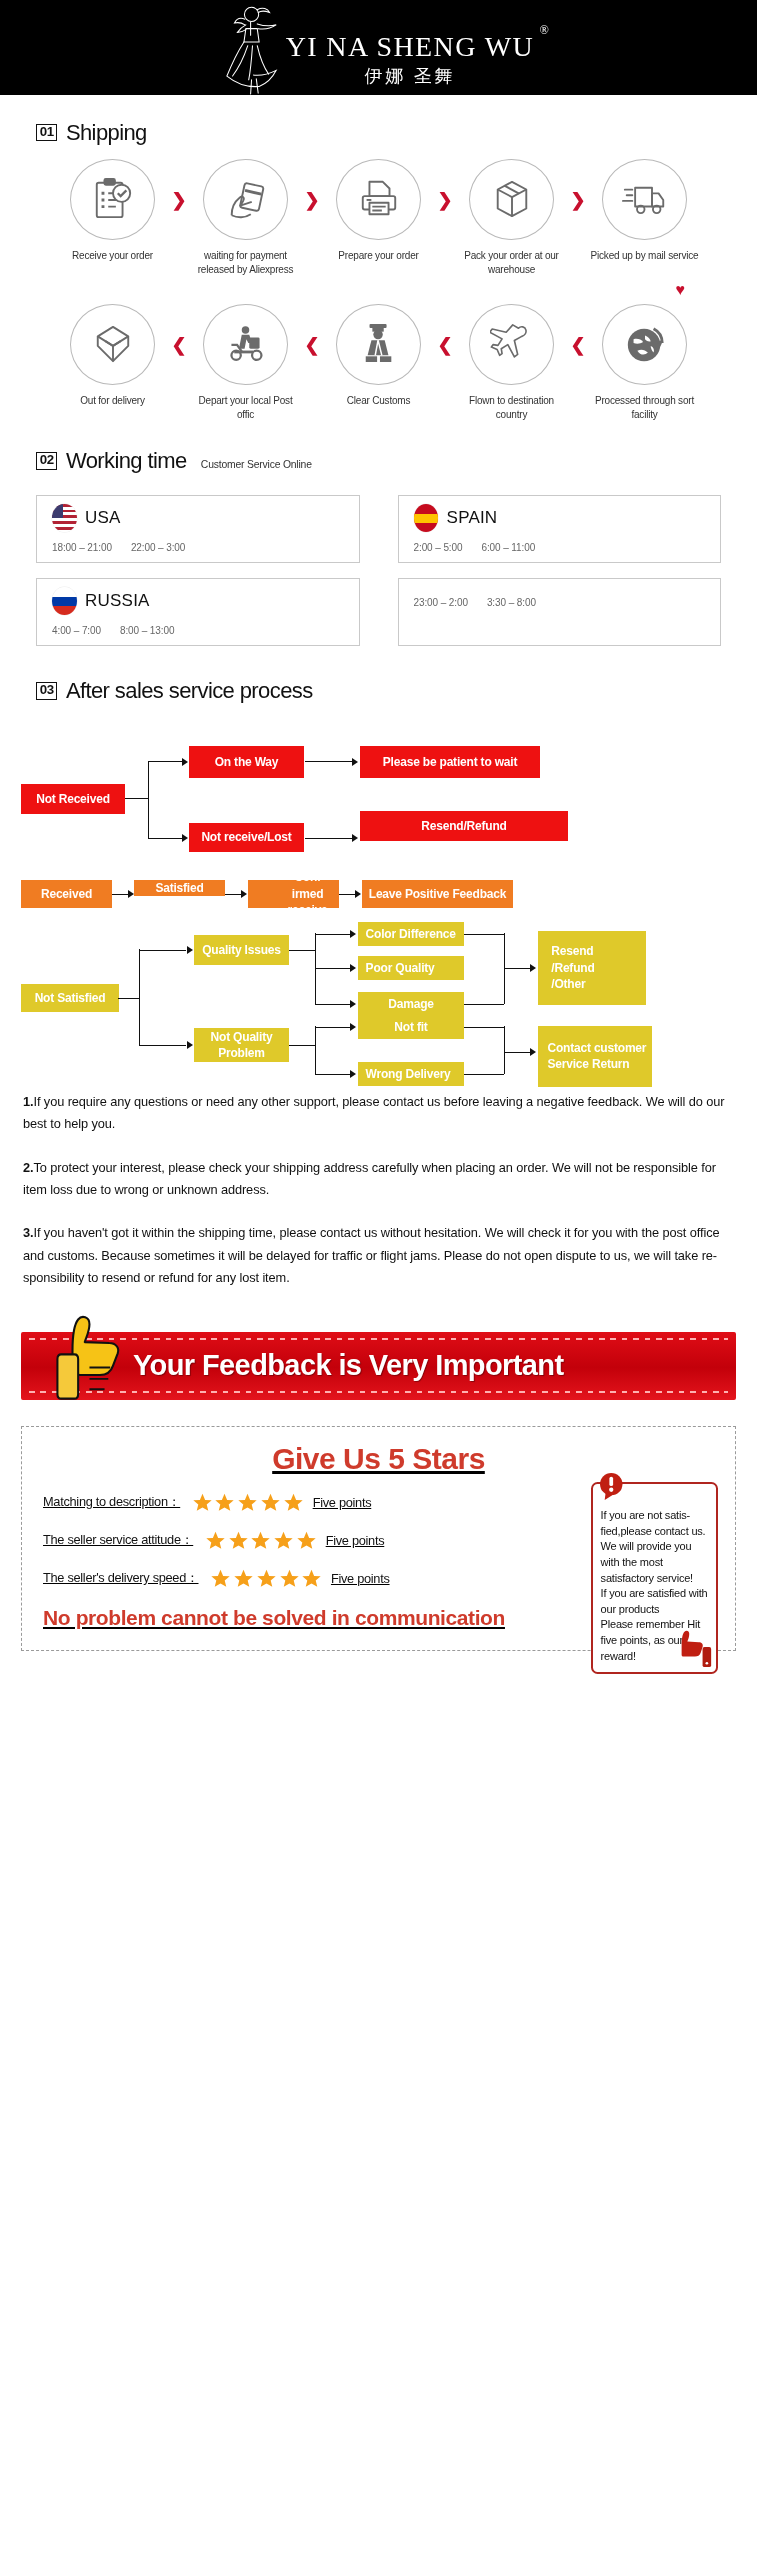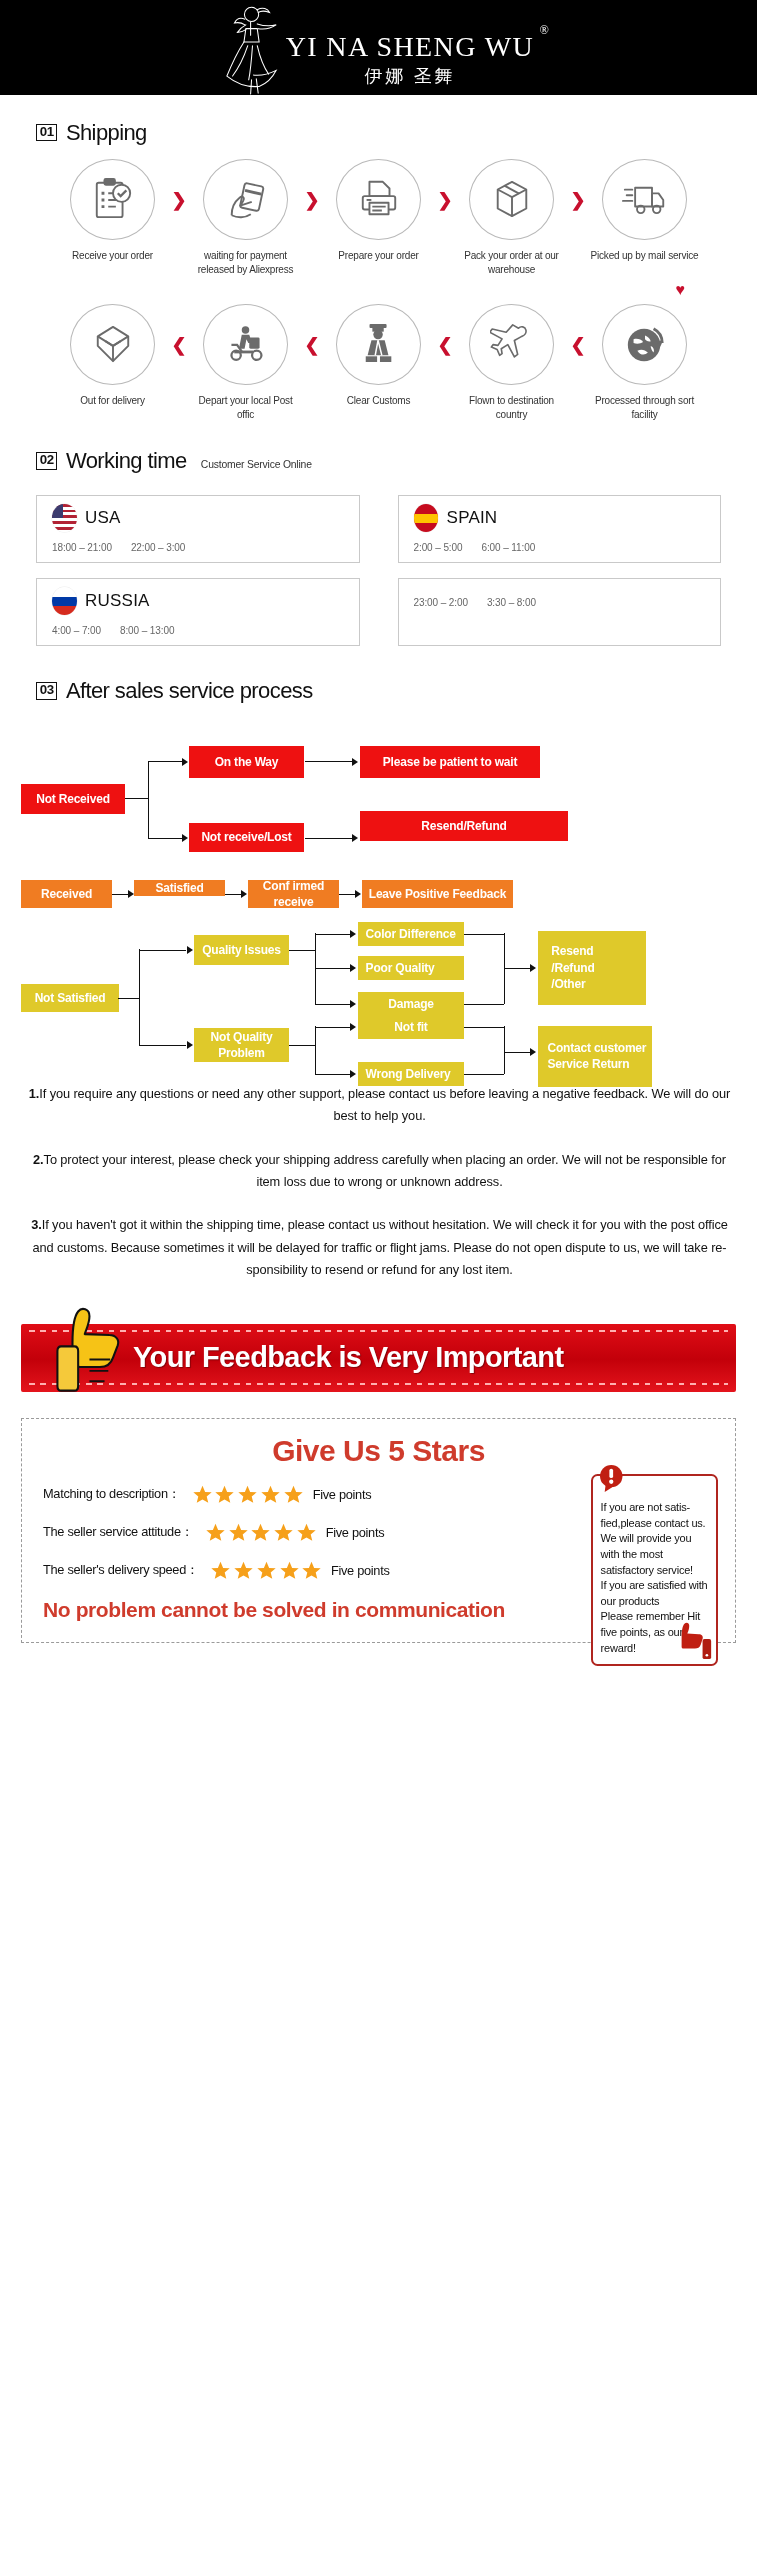--- a/index.html
+++ b/index.html
@@ -215,21 +215,21 @@
   .lnv { width: 1.4px; }
   .ah {
     position: absolute;
     width: 0; height: 0;
     border-top: 4.3px solid transparent;
     border-bottom: 4.3px solid transparent;
     border-left: 6.6px solid #111;
   }
 
   
-  .notes { padding: 0 21px 0 23px; margin-top: 17px; text-align: center; }
+  .notes { padding: 0 21px 0 23px; margin-top: 25px; }
   .note {
     font-size: 12.8px;
     color: #111;
     line-height: 1.75;
     margin-bottom: 21px;
     letter-spacing: -0.1px;
   }
   .note b { font-weight: bold; }
 
   
@@ -258,20 +258,21 @@
   }
   .fb-thumb { position: absolute; left: 26.5px; top: 0px; width: 98px; height: 98px; }
 
   
   .stars-box {
     margin: 17px 21px 0 21px;
     border: 1.4px dashed #9a9a9a;
     padding: 15px 0 19px 0;
     position: relative;
     min-height: 218px;
+    text-decoration: underline;
   }
   .stars-title {
     text-align: center;
     color: #cf3b2c;
     font-size: 30px;
     font-weight: bold;
     letter-spacing: -0.5px;
     margin-bottom: 15px;
   }
   .rate-row {
@@ -605,21 +606,21 @@
     <div class="ah" style="left:182px; top:33px;"></div>
     <div class="ln lnh" style="left:148px; top:113px; width:34px;"></div>
     <div class="ah" style="left:182px; top:109px;"></div>
     <div class="ln lnh" style="left:305px; top:36px; width:47px;"></div>
     <div class="ah" style="left:352px; top:33px;"></div>
     <div class="ln lnh" style="left:305px; top:113px; width:47px;"></div>
     <div class="ah" style="left:352px; top:109px;"></div>
 
     <div class="fbox orange" style="left:21px; top:155px; width:91px; height:28px;">Received</div>
     <div class="fbox orange" style="left:134px; top:155px; width:91px; height:16px;">Satisfied</div>
-    <div class="fbox orange" style="left:248px; top:155px; width:91px; height:28px;">Conf irmed receive</div>
+    <div class="fbox orange" style="left:248px; top:155px; width:91px; height:28px;padding-left:32px;">Conf irmed receive</div>
     <div class="fbox orange" style="left:362px; top:155px; width:151px; height:28px;">Leave Positive Feedback</div>
 
     <div class="ln lnh" style="left:112px; top:169px; width:16px;"></div>
     <div class="ah" style="left:128px; top:165px;"></div>
     <div class="ln lnh" style="left:225px; top:169px; width:16px;"></div>
     <div class="ah" style="left:241px; top:165px;"></div>
     <div class="ln lnh" style="left:339px; top:169px; width:16px;"></div>
     <div class="ah" style="left:355px; top:165px;"></div>
 
     <div class="fbox yellow" style="left:21px; top:259px; width:98px; height:28px;">Not Satisfied</div>

